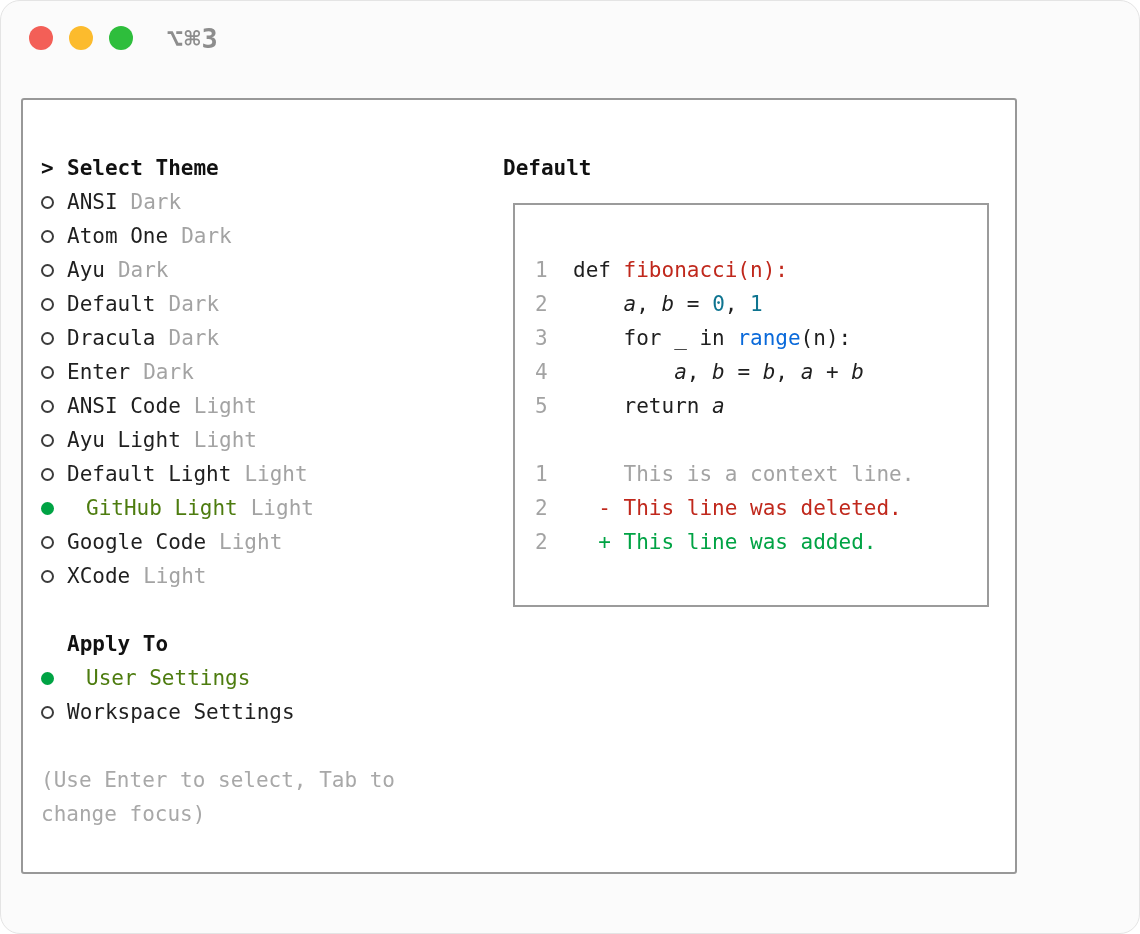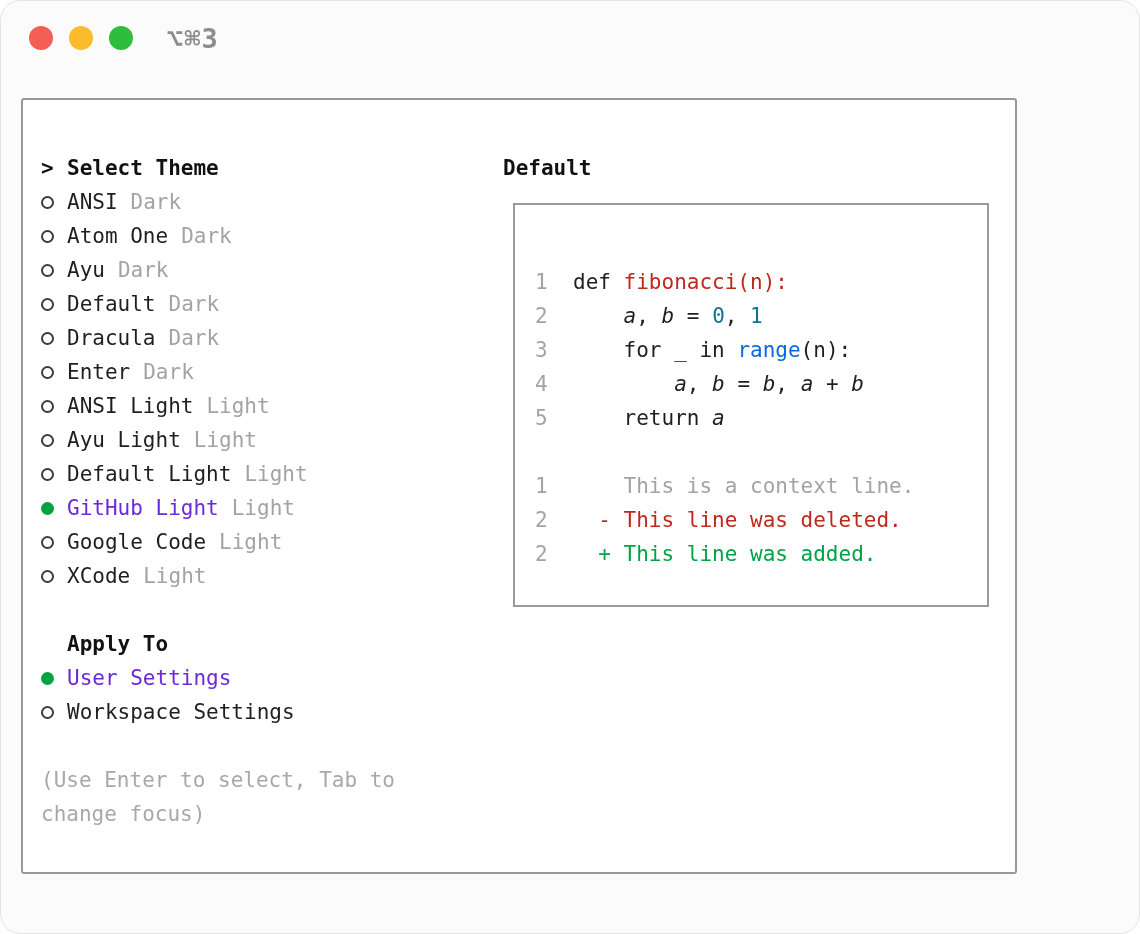--- a/index.html
+++ b/index.html
@@ -76,40 +76,40 @@
     border: 2px solid #3c3c3c;
     background: transparent;
   }
   .radio.selected {
     border-color: #00a344;
     background: #00a344;
   }
   .prompt { font-weight: bold; color: #111; }
   .heading { font-weight: bold; color: #111; text-align: center; }
   .tname  { color: #1f1f1f; }
-  .tname.green { color: #6d28d9; }
+  .tname.green { color: #4d7c0f; margin-left: 19px; }
   .variant { color: #a3a3a3; margin-left: 13px; }
   .spacer { height: 34px; }
   .hint { color: #a8a8a8; }
   
   .preview-heading {
     position: absolute;
     left: 480px; top: 51px;
     font-size: 21px;
     line-height: 34px;
     font-weight: bold;
     color: #111;
   }
   .preview-box {
     position: absolute;
     left: 490px; top: 103px;
     width: 476px; height: 404px;
     background: #ffffff;
     border: 2px solid #9b9b9b;
-    padding: 60px 0 0 20px;
+    padding: 48px 0 0 20px;
     font-size: 21px;
     line-height: 34px;
   }
   .cline { white-space: pre; height: 34px; color: #1f1f1f; }
   .lnum {
     display: inline-block;
     width: 38px;
     color: #a3a3a3;
   }
   .tok-plain { color: #1f1f1f; }
@@ -140,21 +140,21 @@
         <span class="heading">Select Theme</span>
       </div>
 
       <div id="theme-list">
           <div class="row"><span class="markercol"><span class="radio"></span></span><span class="tname">ANSI</span><span class="variant">Dark</span></div>
           <div class="row"><span class="markercol"><span class="radio"></span></span><span class="tname">Atom One</span><span class="variant">Dark</span></div>
           <div class="row"><span class="markercol"><span class="radio"></span></span><span class="tname">Ayu</span><span class="variant">Dark</span></div>
           <div class="row"><span class="markercol"><span class="radio"></span></span><span class="tname">Default</span><span class="variant">Dark</span></div>
           <div class="row"><span class="markercol"><span class="radio"></span></span><span class="tname">Dracula</span><span class="variant">Dark</span></div>
           <div class="row"><span class="markercol"><span class="radio"></span></span><span class="tname">Enter</span><span class="variant">Dark</span></div>
-          <div class="row"><span class="markercol"><span class="radio"></span></span><span class="tname">ANSI Light</span><span class="variant">Light</span></div>
+          <div class="row"><span class="markercol"><span class="radio"></span></span><span class="tname">ANSI Code</span><span class="variant">Light</span></div>
           <div class="row"><span class="markercol"><span class="radio"></span></span><span class="tname">Ayu Light</span><span class="variant">Light</span></div>
           <div class="row"><span class="markercol"><span class="radio"></span></span><span class="tname">Default Light</span><span class="variant">Light</span></div>
           <div class="row"><span class="markercol"><span class="radio selected"></span></span><span class="tname green">GitHub Light</span><span class="variant">Light</span></div>
           <div class="row"><span class="markercol"><span class="radio"></span></span><span class="tname">Google Code</span><span class="variant">Light</span></div>
           <div class="row"><span class="markercol"><span class="radio"></span></span><span class="tname">XCode</span><span class="variant">Light</span></div>
         </div>
 
       <div class="spacer"></div>
 
       <div class="row">

